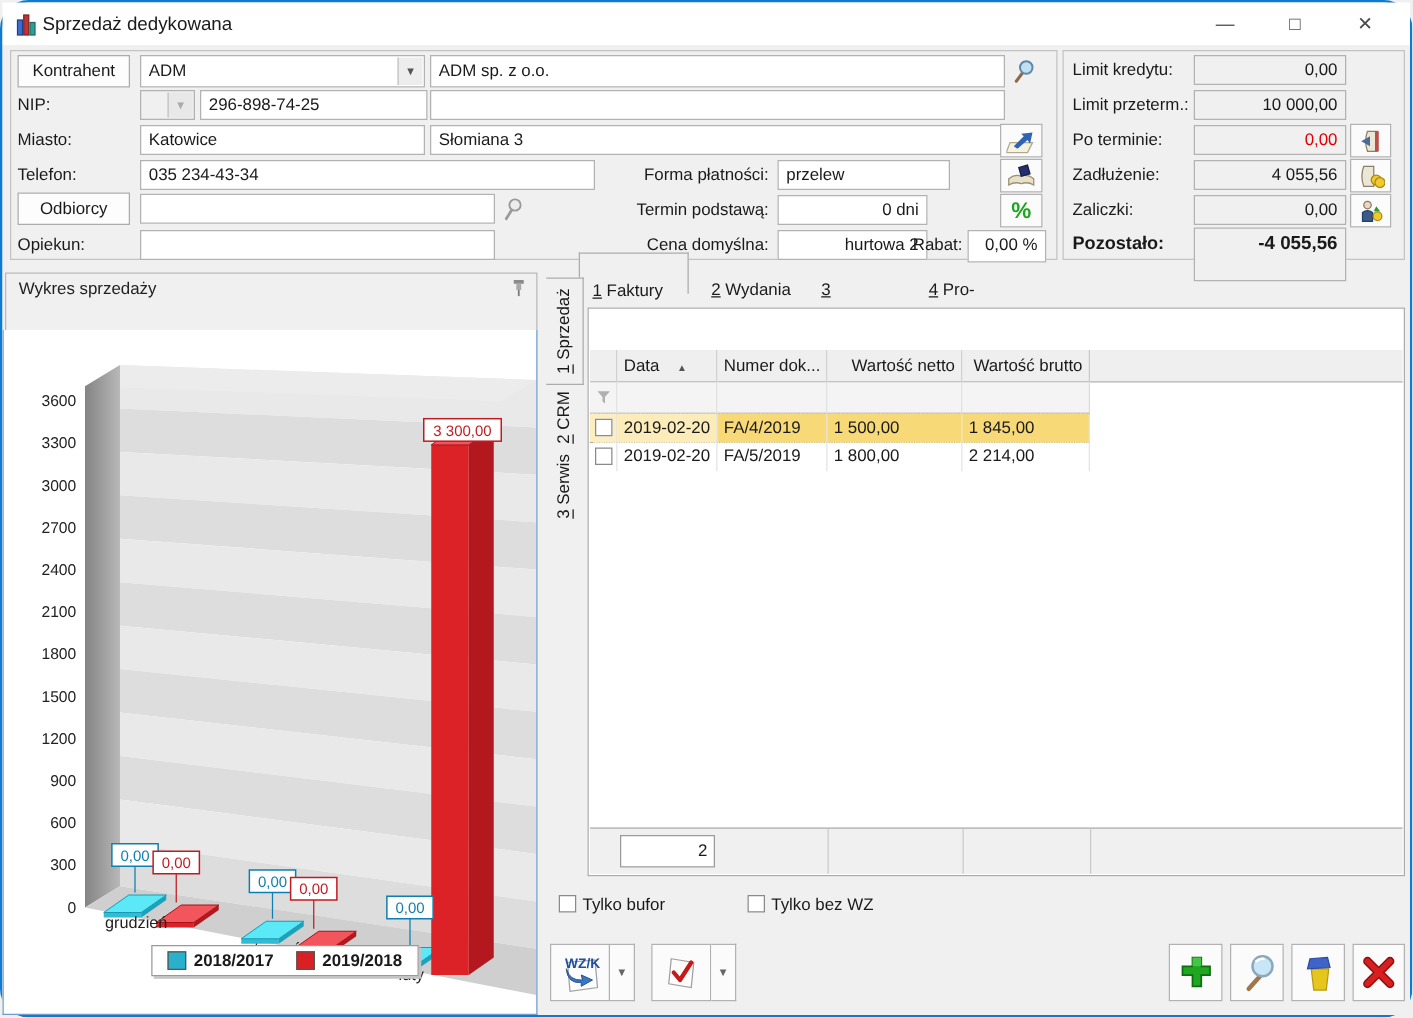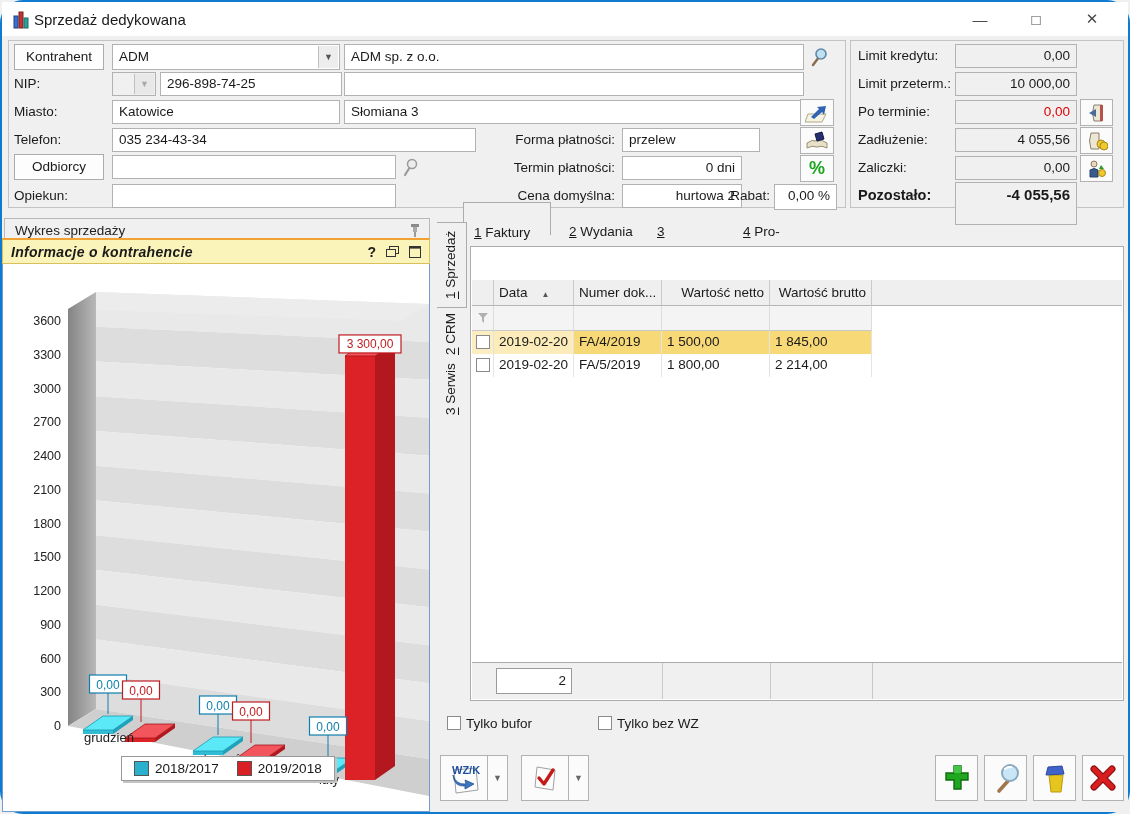--- a/index.html
+++ b/index.html
@@ -24,21 +24,21 @@
   .red { color:#e00000; }
   .bold { font-weight:bold; }
   
   .back-panel { position:absolute; left:2px; top:182px; width:426px; height:592px; border:1px solid #b9b9b9; background:#f0f0f0; }
   .back-title { position:absolute; left:10px; top:4px; font-size:13.5px; color:#222; }
   .info-panel { position:absolute; left:0px; top:202px; width:428px; height:574px; }
   .info-titlebar { height:26px; background:#faf3ba; border:1px solid #d9c05a; border-top:2px solid #f0a232; display:flex; align-items:center; padding:0 8px; }
   .info-title { font-weight:bold; font-style:italic; font-size:14px; letter-spacing:.3px; }
   .info-icons { margin-left:auto; display:flex; gap:10px; align-items:center; }
   .chart-area { position:absolute; left:0; top:26px; width:428px; height:548px; background:#fff; border:1px solid #6e9ecf; border-top:none; overflow:hidden; }
-  .legend { position:absolute; left:118px; top:492px; background:#fff; border:1px solid #999; box-shadow:2px 2px 0 #c4c4c4; padding:4px 12px; display:flex; gap:18px; align-items:center; }
+  .legend { position:absolute; left:118px; top:492px; background:#fff; border:1px solid #999; box-shadow:2px 2px 0 #c4c4c4; padding:4px 12px; display:flex; gap:18px; align-items:center;font-weight:bold; }
   .legend .sw { width:15px; height:15px; display:inline-block; border:1px solid #555; }
   .legend-entry { display:flex; gap:6px; align-items:center; font-size:13.5px; }
   
   .htab { position:absolute; top:166px; height:29px; line-height:28px; padding:16px 10px; }
   .htab.active { background:#f0f0f0; border:1px solid #acacac; border-bottom:none; }
   .vtab { position:absolute; left:435px; width:30px; writing-mode:vertical-rl; transform:rotate(180deg); text-align:center; }
   .vtab.active { background:#f0f0f0; border:1px solid #acacac; border-right:none; }
   
   .grid { position:absolute; left:468px; top:210px; width:654px; height:455px; background:#fff; border:1px solid #acacac; }
   .gband { position:absolute; left:1px; right:1px; top:1px; height:32px; background:#ededed; border-bottom:1px solid #c9c9c9; color:#a3a3a3; line-height:31px; padding-left:10px; overflow:hidden; white-space:nowrap; }
@@ -117,21 +117,21 @@
         <path d="M10,3 L17,1 L19,8 L12,10 Z" fill="#252f6e" stroke="#14194a"></path>
       </svg>
     </div>
 
     <div class="btn txt" style="left:12px;top:118px;width:90px;height:26px">Odbiorcy</div>
     <div class="fld" style="left:110px;top:119px;width:284px;height:24px"></div>
     <svg class="abs" style="left:398px;top:120px" width="20" height="22" viewBox="0 0 20 22">
       <line x1="10" y1="11" x2="5" y2="19" stroke="#9a9a9a" stroke-width="2.2" stroke-linecap="round"></line>
       <circle cx="12" cy="8" r="4.5" fill="#ececec" stroke="#9a9a9a" stroke-width="1.5"></circle>
     </svg>
-    <div class="lbl" style="left:453px;top:120px;width:160px;text-align:right">Termin płatności:</div>
+    <div class="lbl" style="left:453px;top:120px;width:160px;text-align:right">Termin podstawą:</div>
     <div class="fld right" style="left:620px;top:120px;width:120px;height:24px">0 dni</div>
     <div class="ibtn" style="left:798px;top:119px;width:34px;height:27px">
       <span style="color:#1da51d;font-weight:bold;font-size:18px">%</span>
     </div>
 
     <div class="lbl" style="left:12px;top:148px">Opiekun:</div>
     <div class="fld" style="left:110px;top:148px;width:284px;height:24px"></div>
     <div class="lbl" style="left:453px;top:148px;width:160px;text-align:right">Cena domyślna:</div>
     <div class="fld right" style="left:620px;top:148px;width:120px;height:24px">hurtowa 2</div>
     <div class="lbl" style="left:722px;top:148px;width:46px;text-align:right">Rabat:</div>
@@ -178,34 +178,20 @@
     <div class="back-panel">
       <span class="back-title">Wykres sprzedaży</span>
       <svg class="abs" style="right:8px;top:4px" width="12" height="14" viewBox="0 0 12 14">
         <rect x="2" y="1" width="8" height="3" fill="#8a8a8a"></rect>
         <rect x="4" y="4" width="4" height="5" fill="#aaa"></rect>
         <rect x="5.3" y="9" width="1.4" height="5" fill="#777"></rect>
       </svg>
     </div>
 
     <div class="info-panel">
-      <div class="info-titlebar">
-        <span class="info-title">Informacje o kontrahencie</span>
-        <span class="info-icons">
-          <span style="font-weight:bold;font-size:14px">?</span>
-          <svg width="13" height="12" viewBox="0 0 13 12">
-            <rect x="3.5" y="0.5" width="9" height="7" fill="#faf3ba" stroke="#333"></rect>
-            <rect x="0.5" y="3.5" width="9" height="7" fill="#faf3ba" stroke="#333"></rect>
-          </svg>
-          <svg width="12" height="12" viewBox="0 0 12 12">
-            <rect x="0.5" y="0.5" width="11" height="11" fill="none" stroke="#333"></rect>
-            <line x1="1" y1="1.8" x2="11" y2="1.8" stroke="#333" stroke-width="1.6"></line>
-          </svg>
-        </span>
-      </div>
       <div class="chart-area">
         <svg id="chart3d" width="426" height="546">
           <defs>
             <linearGradient id="wallg" x1="0" y1="0" x2="1" y2="0">
               <stop offset="0" stop-color="#848484"></stop>
                 <stop offset="1" stop-color="#b8b8b8"></stop>
             </linearGradient>
           </defs>
         <polygon points="93,28 426,40 426,77.92 93,62.75" fill="#e9e9e9"></polygon>
             <polygon points="93,62.75 426,77.92 426,115.84 93,97.5" fill="#dddddd"></polygon>

